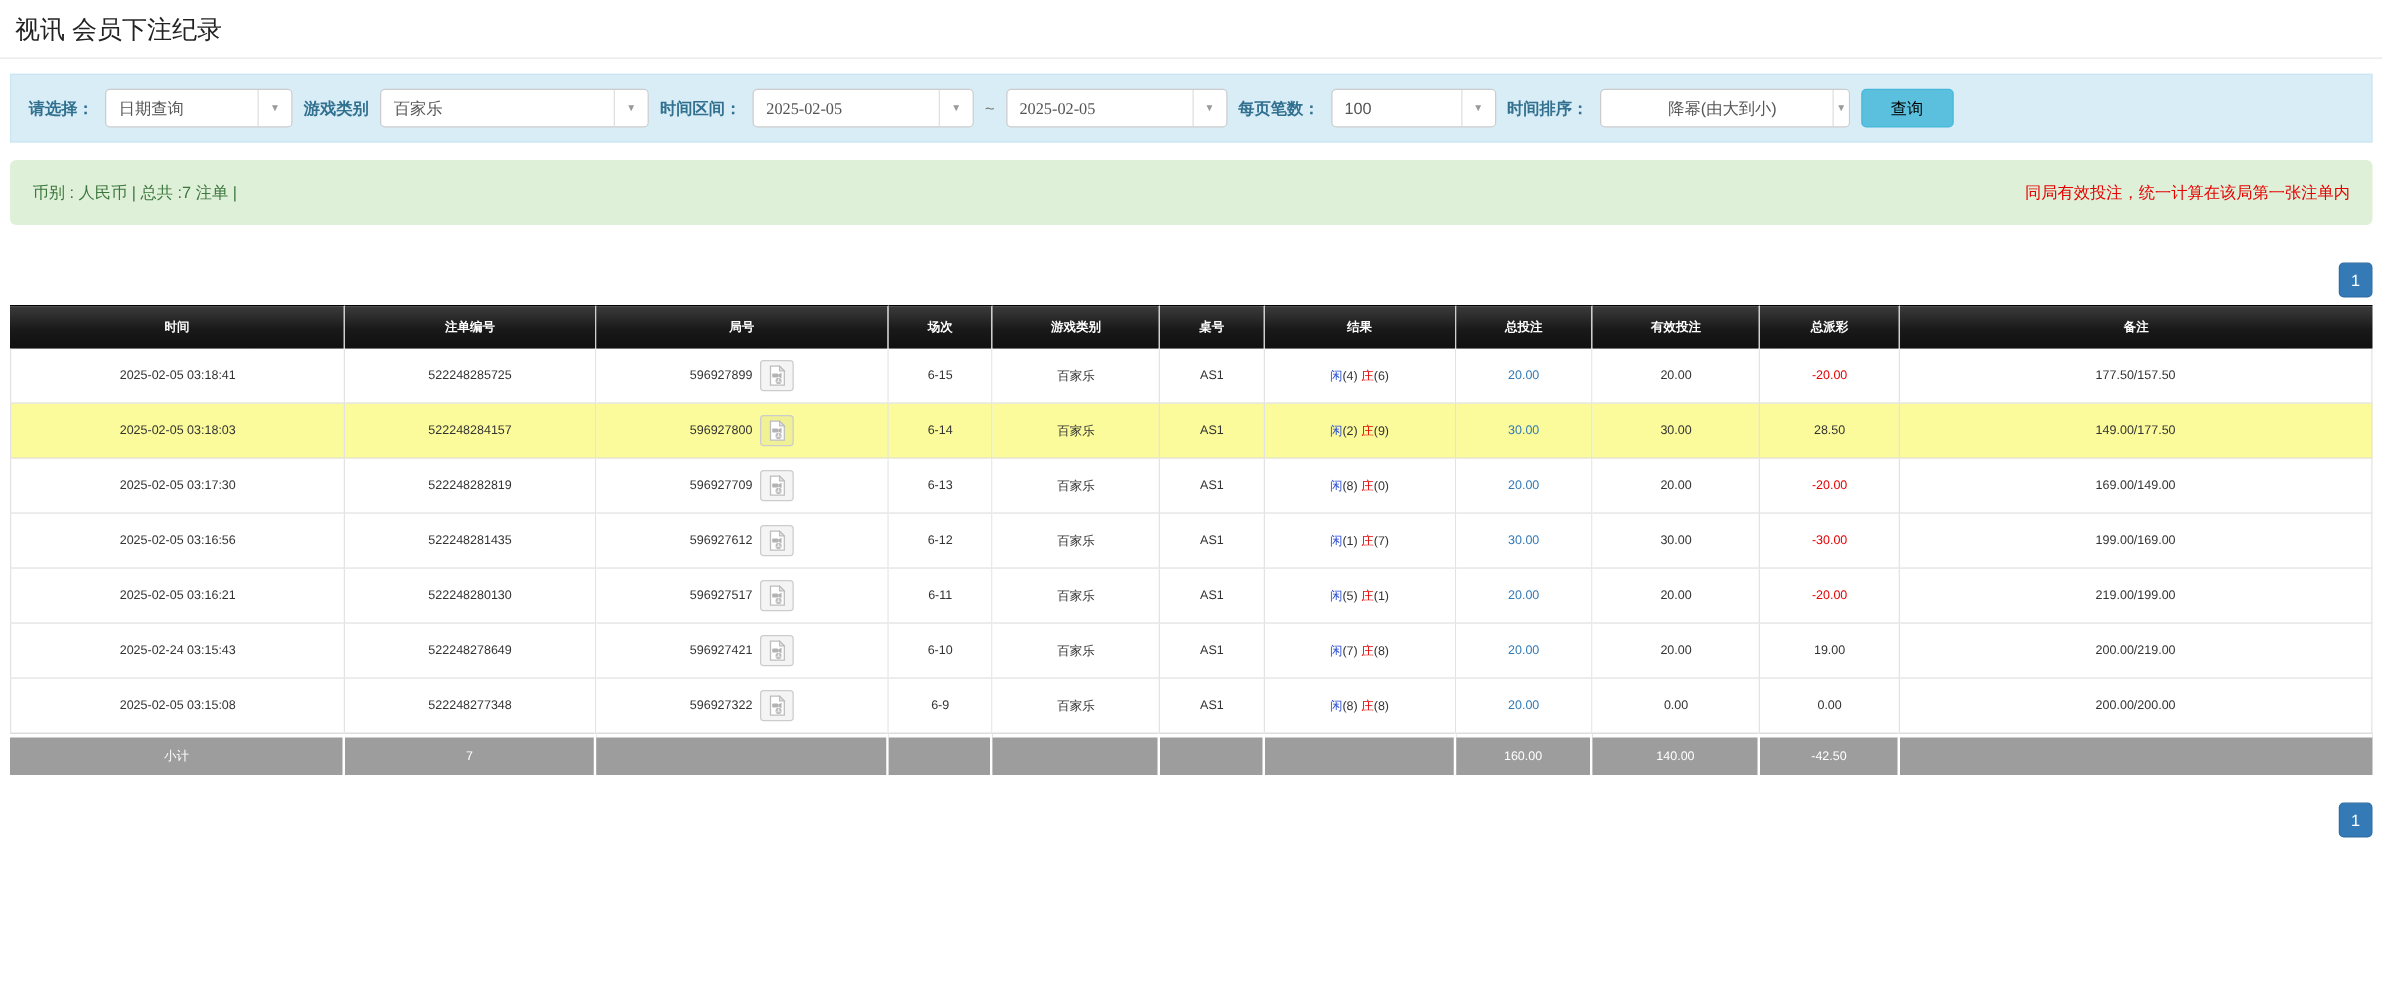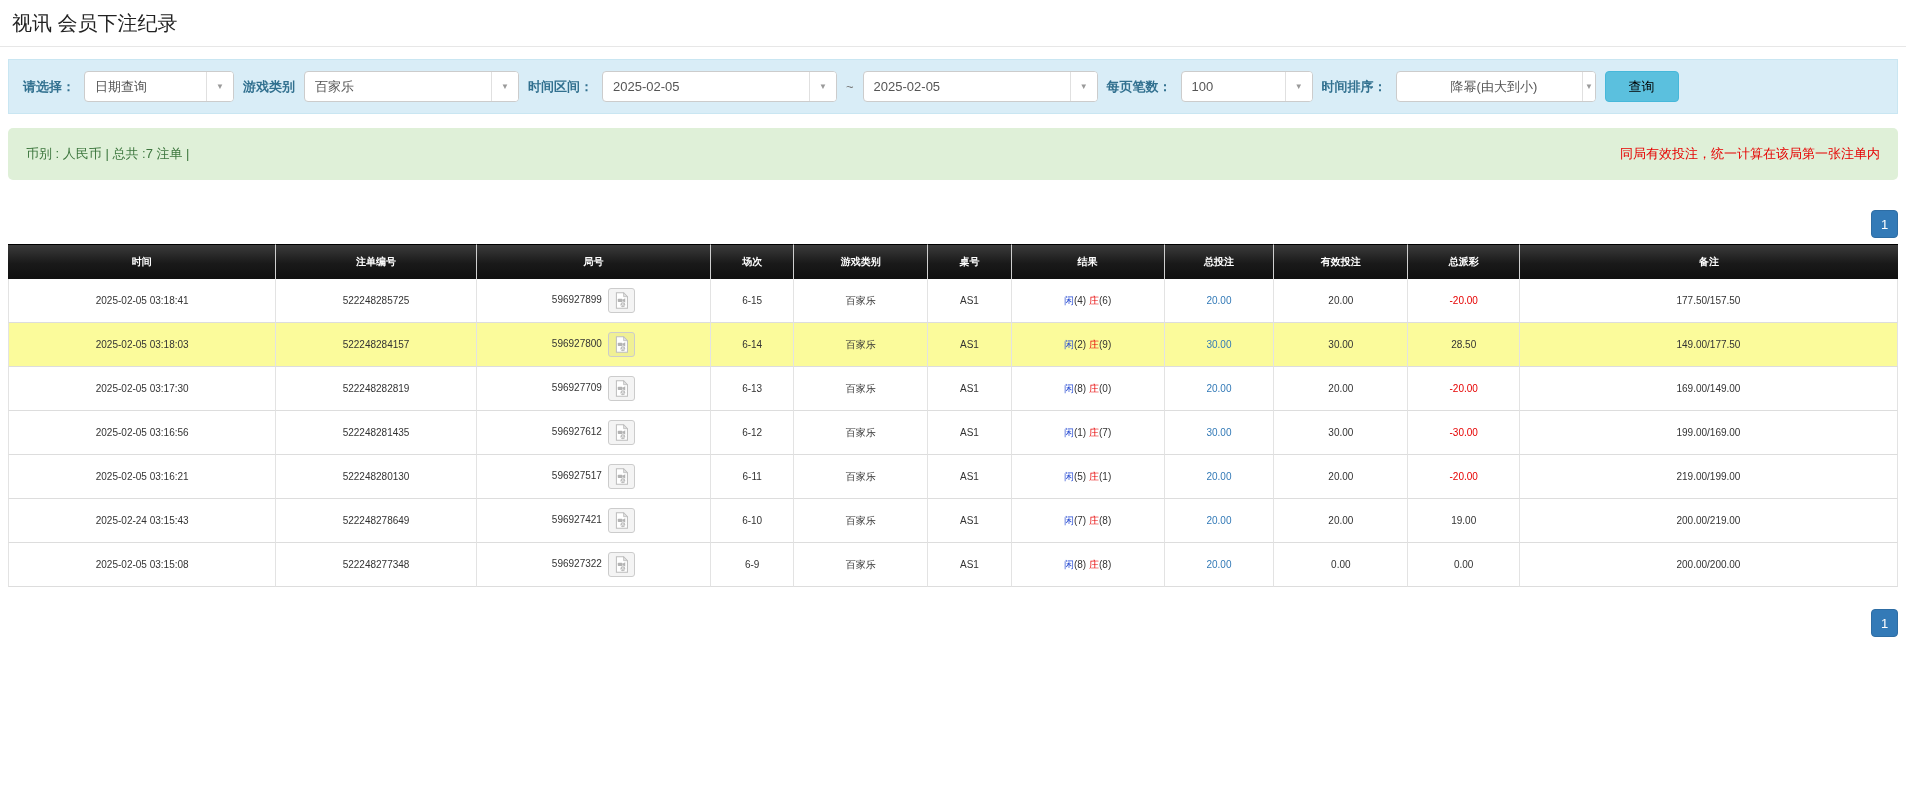--- a/index.html
+++ b/index.html
@@ -22,21 +22,21 @@
   .combo {
     background:#fff; border:1px solid #ccc; border-radius:4px; height:31px;
     display:inline-flex; align-items:center; overflow:hidden; cursor:pointer;gap:35px;
   }
   .combo .val { padding:0 10px; color:#555; flex:1; white-space:nowrap; text-align:left; }
   .combo .caret-box {
     width:27px; align-self:stretch; border-left:1px solid #e0e0e0;
     display:flex; align-items:center; justify-content:center; color:#9a9a9a; font-size:8px;
     background:#fff;
   }
-  .w1{width:150px;} .w2{width:215px;} .wd{width:235px;} .w3{width:132px;} .w4{width:200px;padding-left:44px;}
+  .w1{width:150px;} .w2{width:215px;} .wd{width:177px;font-family:Liberation Serif, serif;} .w3{width:132px;} .w4{width:200px;padding-left:44px;}
   .tilde { color:#777; }
   .btn-search {
     background:#5bc0de; border:1px solid #46b8da; color:#000000; border-radius:4px;
     height:31px; padding:0 23px; font-size:13px; cursor:pointer;
   }
   
   .summary-bar {
     margin:14px 8px 0 8px; background:#dff0d8; border-radius:5px;
     padding:17px 18px; display:flex; justify-content:space-between; align-items:center;
   }
@@ -362,18 +362,31 @@
     <td>AS1</td>
     <td>
       <span class="rp">闲</span><span>(8)</span>
       <span class="rb">庄</span><span>(8)</span>
     </td>
     <td class="blue">20.00</td>
     <td>0.00</td>
     <td>0.00</td>
     <td>200.00/200.00</td>
   </tr>
+      <tr class="sum-row">
+    <td>小计</td>
+    <td>7</td>
+    <td></td>
+        <td></td>
+        <td></td>
+    <td></td>
+        <td></td>
+    <td>160.00</td>
+    <td>140.00</td>
+    <td class="neg">-42.50</td>
+    <td></td>
+  </tr>
     </tbody>
 </table>
 
 <div class="pager bottom">
   <button class="page-btn">1</button>
 </div>
 
 </body></html>

